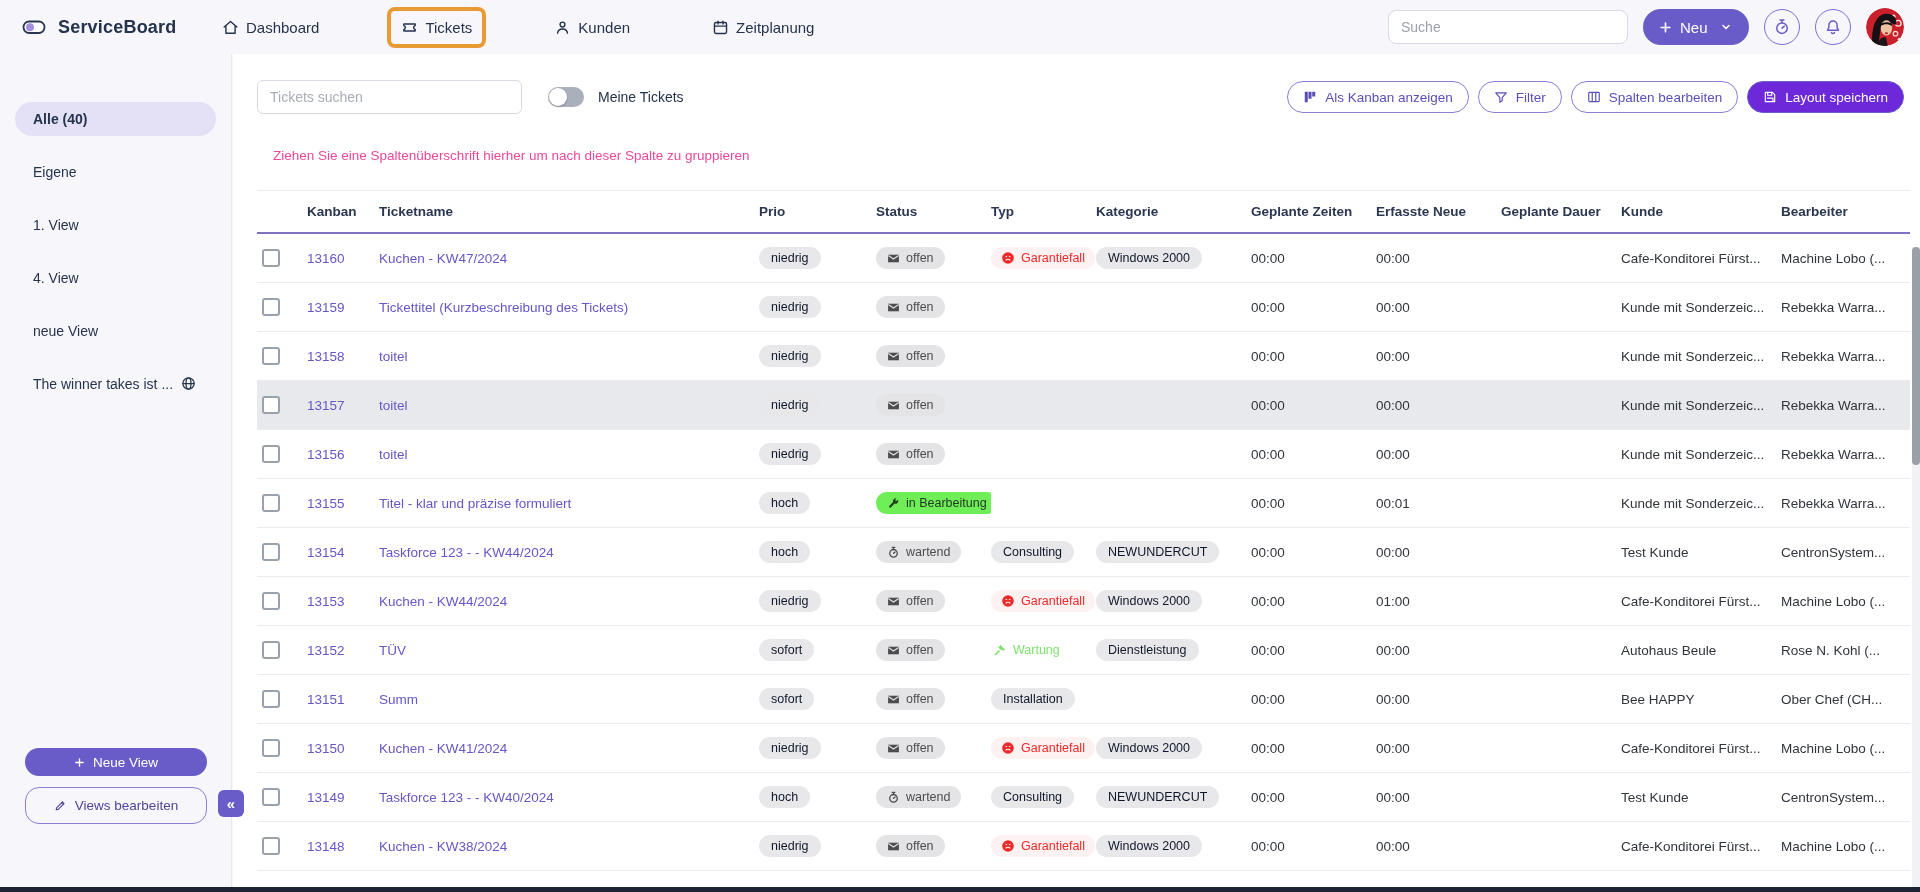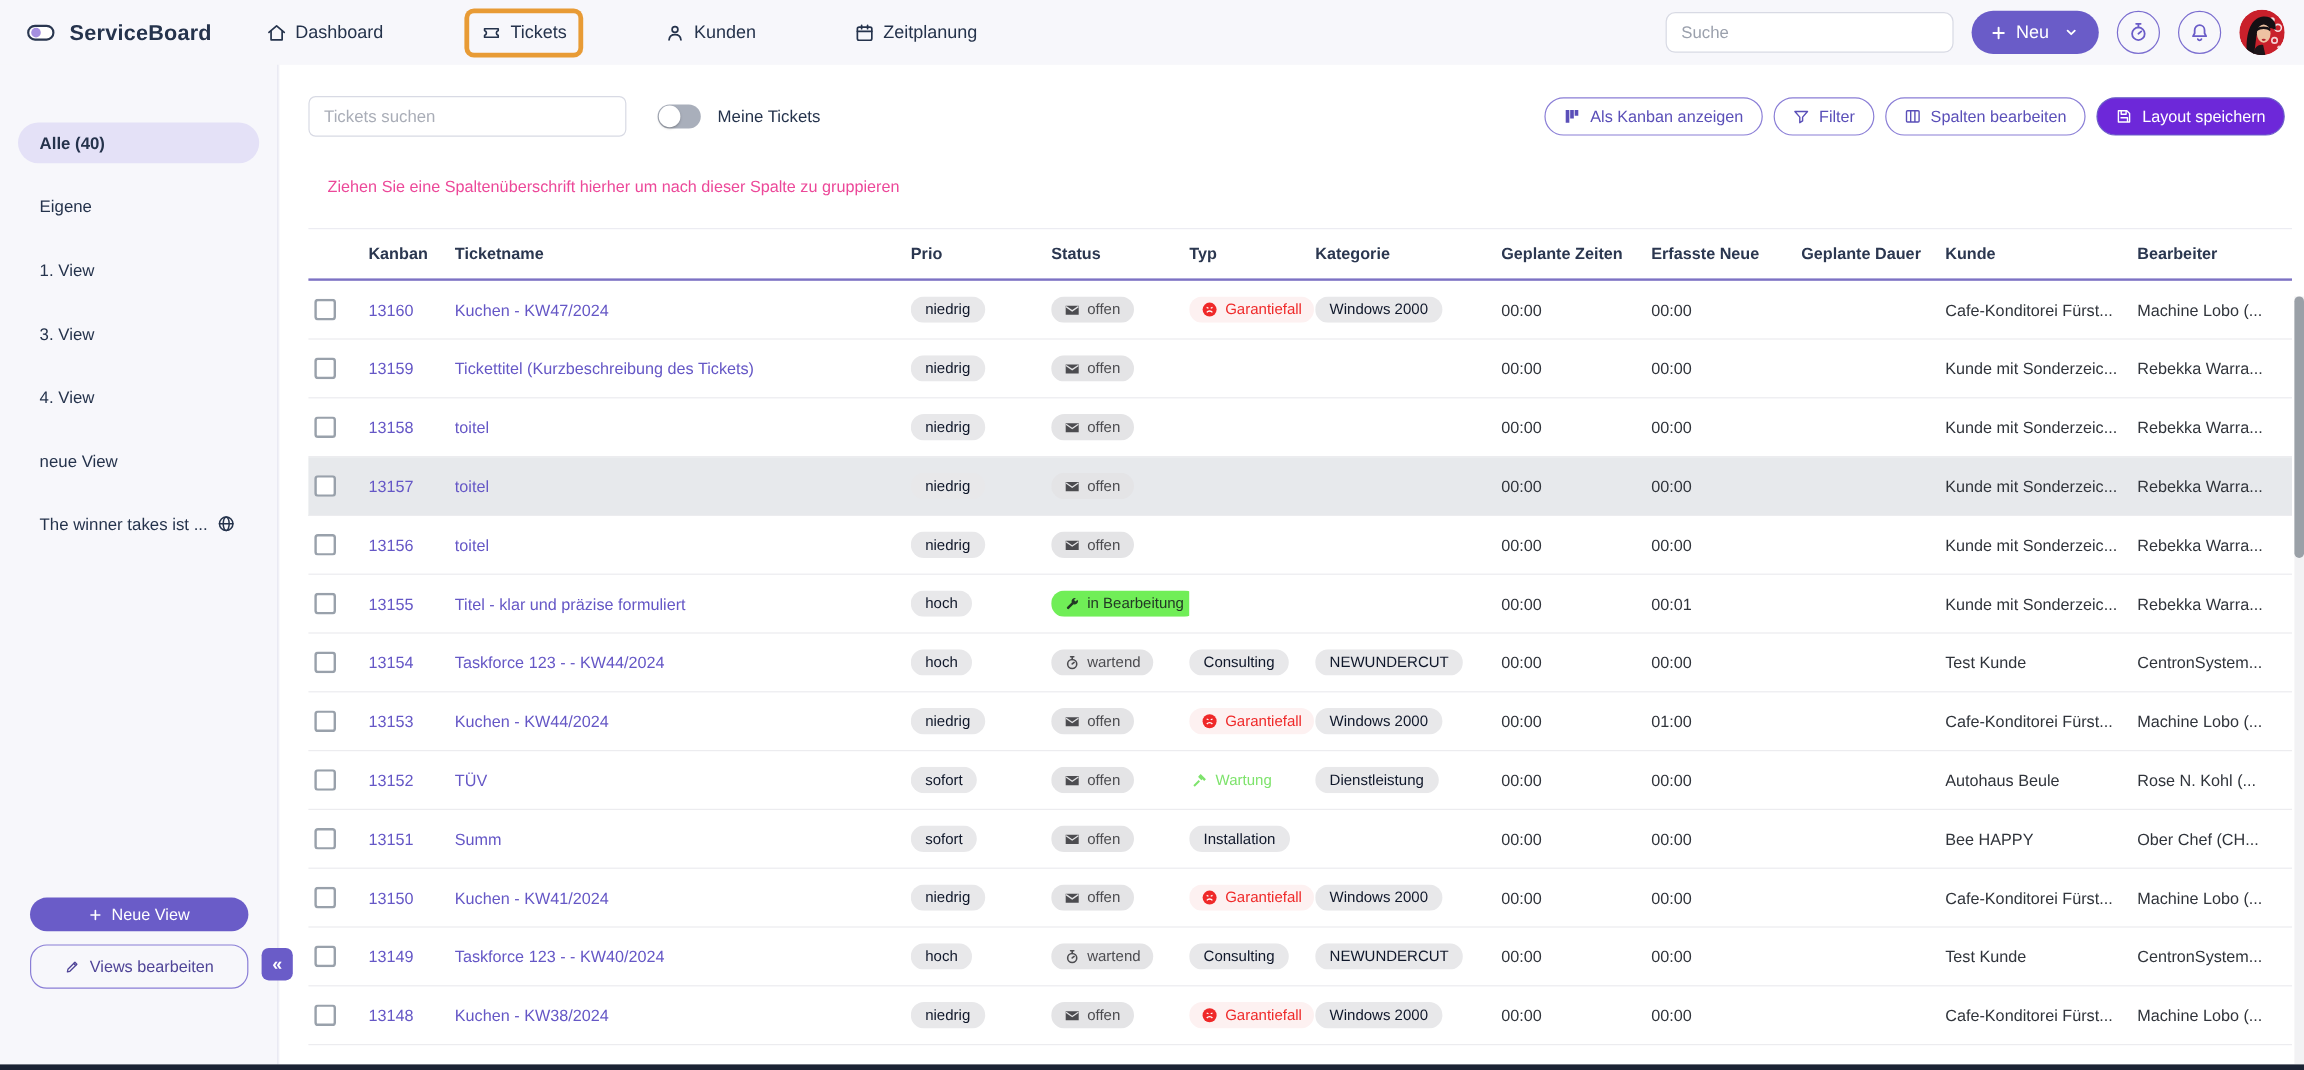--- a/index.html
+++ b/index.html
@@ -220,25 +220,20 @@
             <span class="lbl">Eigene</span>
           </div>
         </div>
         <div class="side-item">
           <div>
             <span class="lbl">1. View</span>
           </div>
         </div>
         <div class="side-item">
           <div>
-            <span class="lbl">3. View</span>
-          </div>
-        </div>
-        <div class="side-item">
-          <div>
             <span class="lbl">4. View</span>
           </div>
         </div>
         <div class="side-item">
           <div>
             <span class="lbl">neue View</span>
           </div>
         </div>
         <div class="side-item">
           <div>

